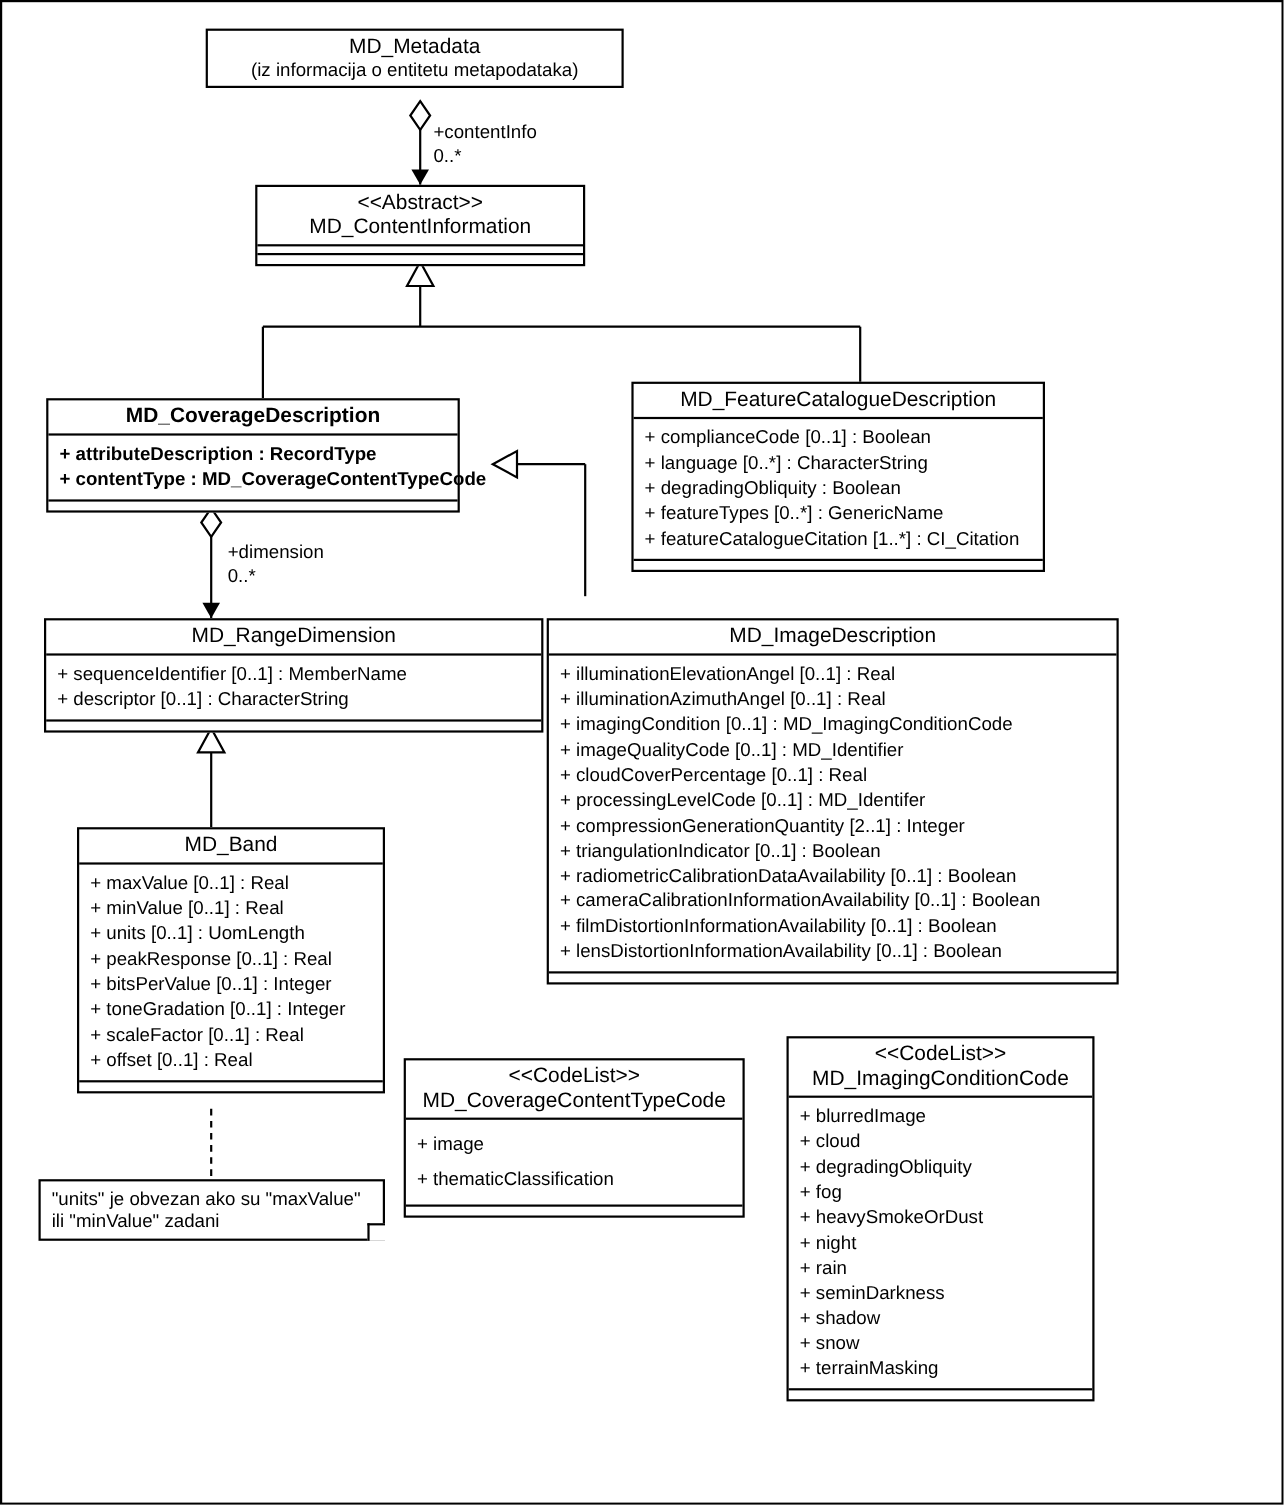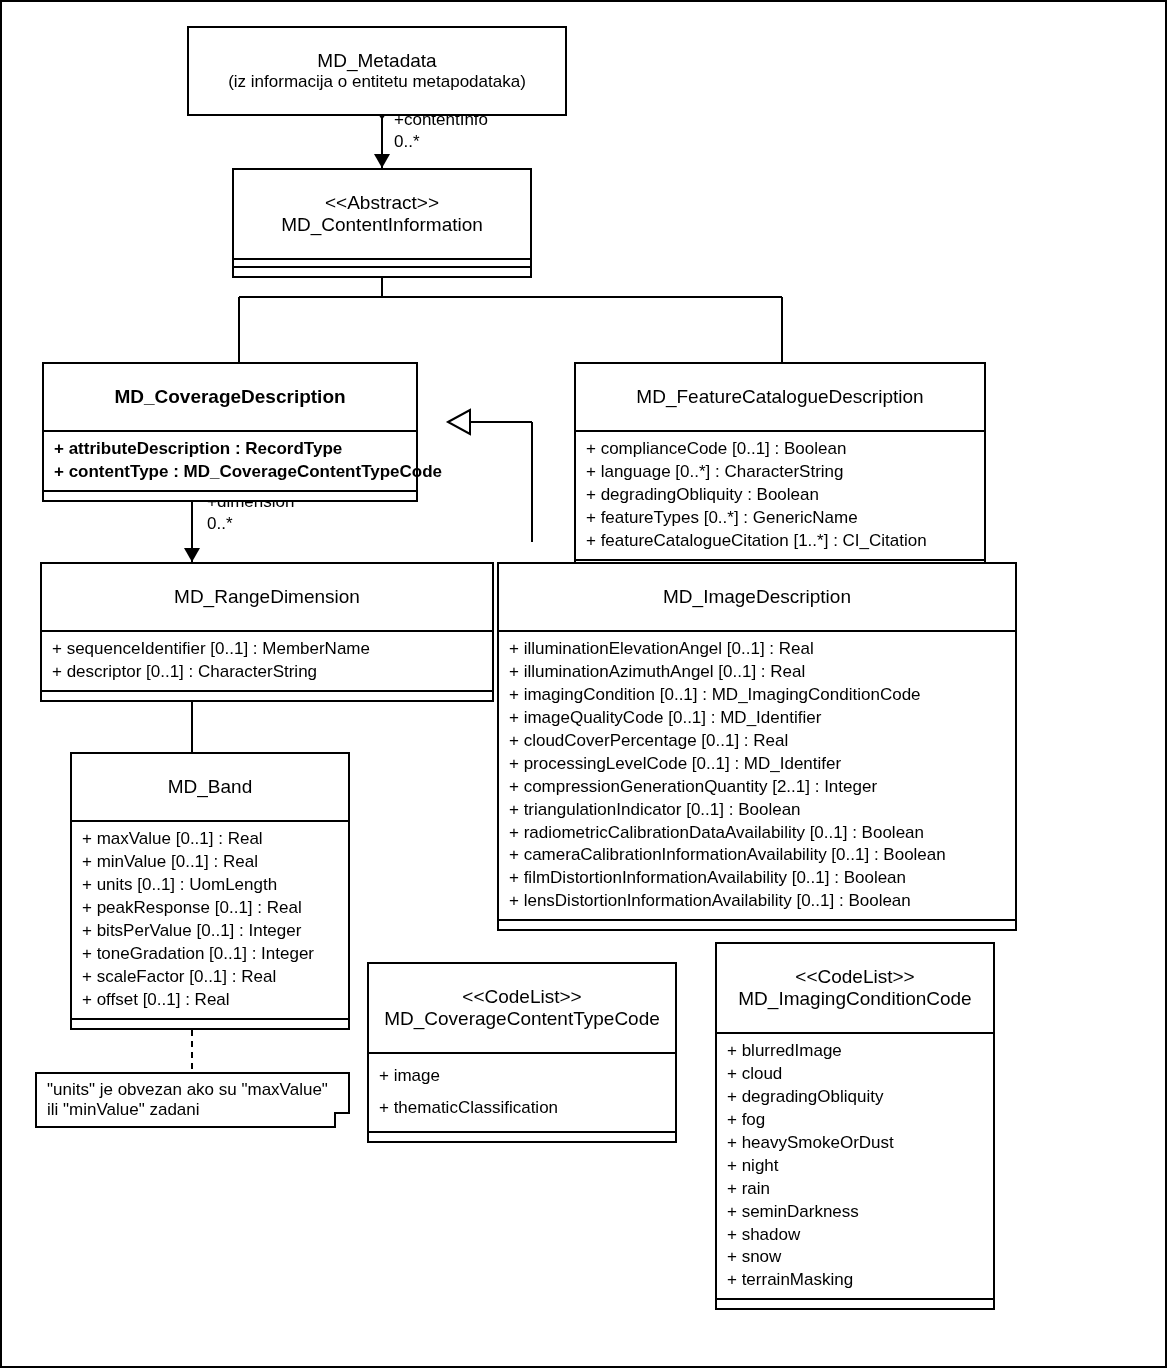--- a/index.html
+++ b/index.html
@@ -17,21 +17,21 @@
     border: 2px solid #000;
     margin: 0;
   }
   .class-box {
     position: absolute;
     background: #fff;
     border: 2px solid #000;
   }
   .compartment {
     border-bottom: 2px solid #000;
-    padding: 22px 8px;
+    padding: 4px 8px;
   }
   .compartment:last-child { border-bottom: none; }
   .compartment.empty { height: 8px; padding: 0; }
   .class-name { text-align: center; font-size: 19px; }
   .stereo { text-align: center; font-size: 19px; }
   .subtitle { text-align: center; font-size: 17px; }
   .attr-list { font-size: 17px; line-height: 1.35; padding: 6px 10px; }
   .attr { white-space: nowrap; }
   .note-box {
     position: absolute;
@@ -116,21 +116,21 @@
     <div class="compartment">
       <div class="class-name">MD_CoverageDescription</div>
     </div>
     <div class="compartment attr-list">
       <div class="attr">+ attributeDescription : RecordType</div>
       <div class="attr">+ contentType : MD_CoverageContentTypeCode</div>
     </div>
     <div class="compartment empty"></div>
   </div>
 
-  <div class="class-box" style="left:572px; top:360px; width:412px;">
+  <div class="class-box" style="left:572px; top:345px; width:376px;">
     <div class="compartment">
       <div class="class-name">MD_FeatureCatalogueDescription</div>
     </div>
     <div class="compartment attr-list">
       <div class="attr">+ complianceCode [0..1] : Boolean</div>
       <div class="attr">+ language [0..*] : CharacterString</div>
       <div class="attr">+ degradingObliquity : Boolean</div>
       <div class="attr">+ featureTypes [0..*] : GenericName</div>
       <div class="attr">+ featureCatalogueCitation [1..*] : CI_Citation</div>
     </div>

